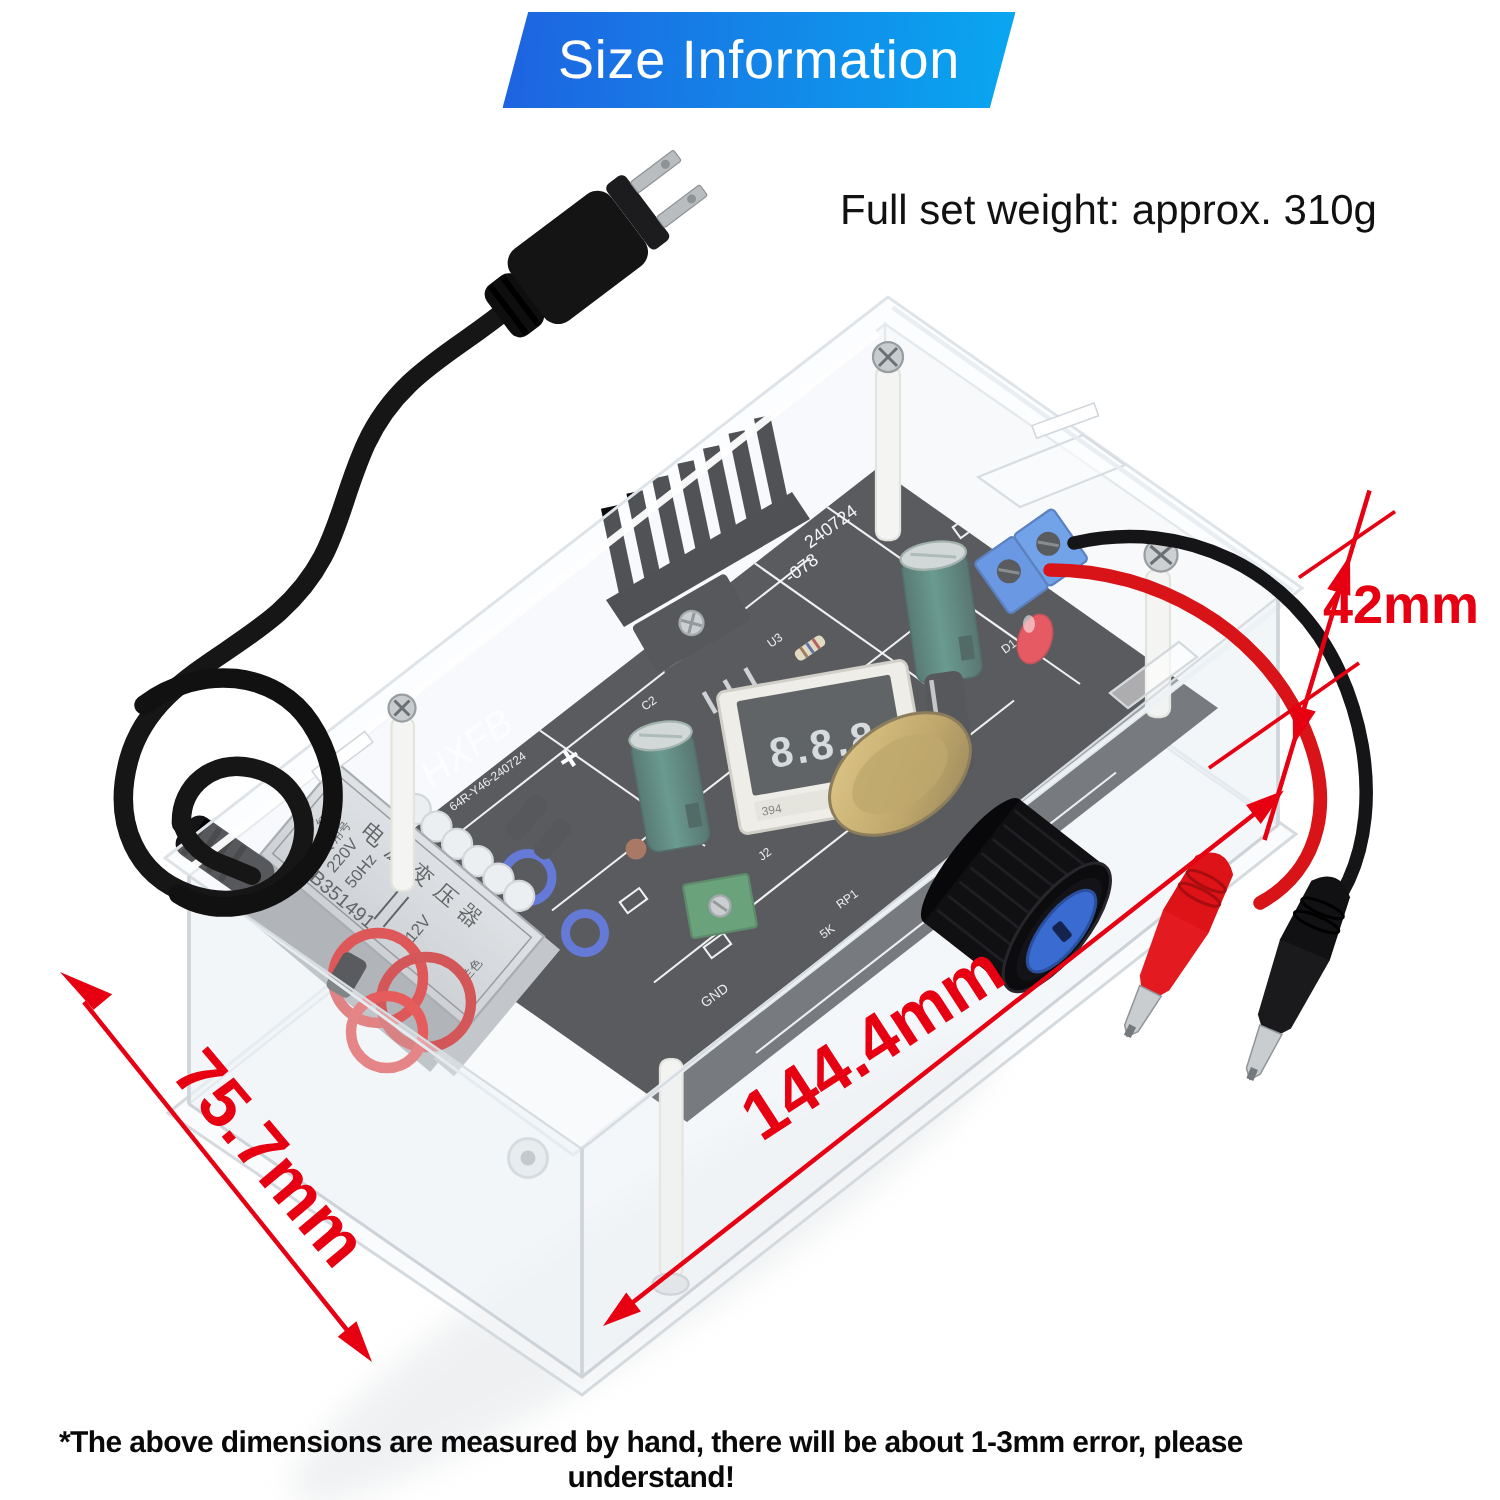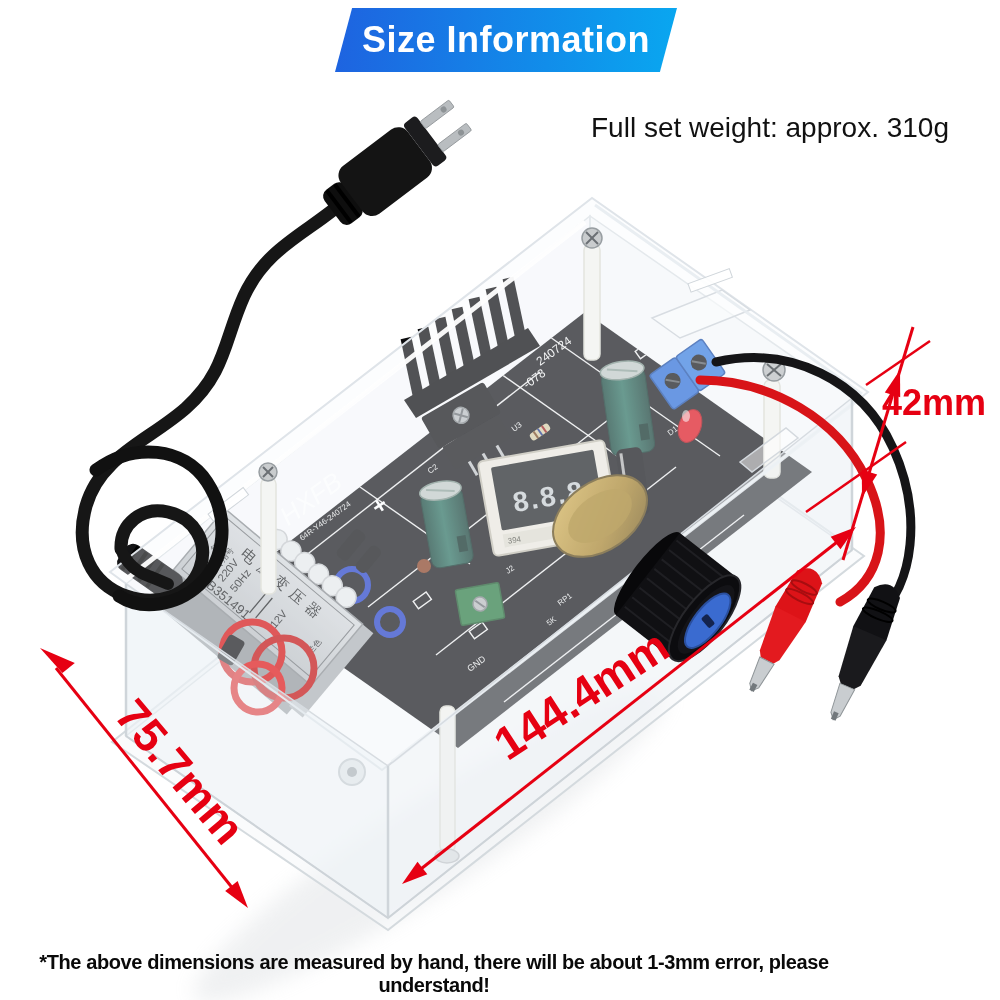--- a/index.html
+++ b/index.html
@@ -3,22 +3,22 @@
 <meta charset="utf-8">
 <style>
   html,body{margin:0;padding:0;background:#ffffff;}
   #stage{position:relative;width:1000px;height:1000px;background:#ffffff;overflow:hidden;
          font-family:"Liberation Sans",sans-serif;}
   #scene{position:absolute;left:0;top:0;width:1000px;height:1000px;}
   .banner{position:absolute;left:335px;top:8px;width:342px;height:64px;
           background:linear-gradient(93deg,#1e63e0 0%,#09a7f0 100%);
           clip-path:polygon(5% 0,100% 0,95% 100%,0 100%);
           display:flex;align-items:center;justify-content:center;}
-  .banner span{color:#ffffff;font-size:36px;font-weight:bold;letter-spacing:.5px;}
-  .weight{position:absolute;left:560px;top:112px;width:420px;text-align:center;
+  .banner span{color:#ffffff;font-size:36px;font-weight:normal;letter-spacing:.5px;}
+  .weight{position:absolute;left:560px;top:124px;width:420px;text-align:left;
           color:#111;font-size:28px;font-weight:500;}
   .disclaimer{position:absolute;left:0;top:951px;width:868px;text-align:center;
           color:#090909;font-size:20px;font-weight:bold;letter-spacing:-0.4px;}
   text{font-family:"Liberation Sans",sans-serif;}
   .silk{fill:none;stroke:rgba(255,255,255,.92);stroke-width:1.4px;}
   .dim{fill:#e60012;}
 </style>
 </head>
 <body>
 

